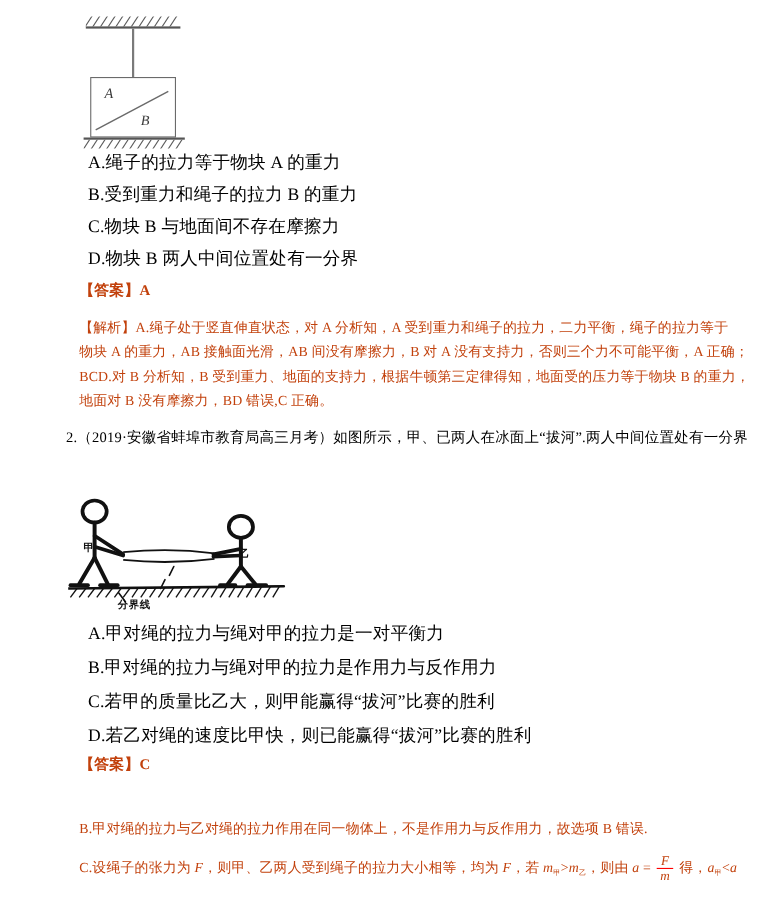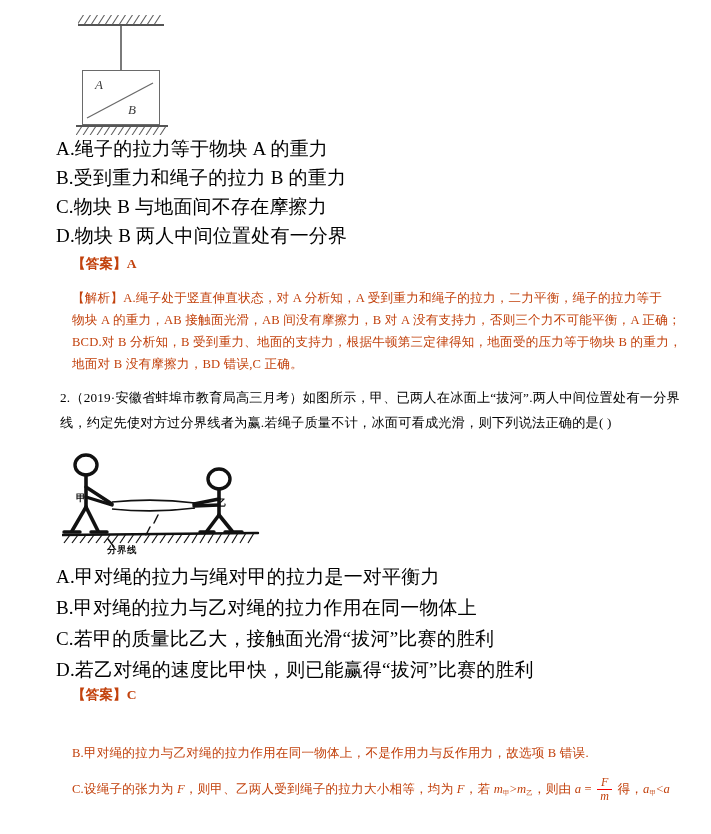--- a/index.html
+++ b/index.html
@@ -24,22 +24,22 @@
 
   
   .line {
     position: absolute;
     font-size: 13.5px;
     line-height: 16px;
     letter-spacing: 0.2px;
     white-space: nowrap;
   }
   .opt {
-    left: 56px;
-    font-size: 19px;
+    left: 80px;
+    font-size: 16px;
   }
   .red {
     color: #c2410c;
   }
   .bold {
     font-weight: bold;
   }
   .qhead {
     left: 60px;
     font-size: 13.2px;
@@ -241,21 +241,20 @@
   <div class="line red bold" style="left:72px; top:256px">
     <span>【答案】</span><span>A</span>
   </div>
 
   <div class="line red body-text" style="top:291px">【解析】A.绳子处于竖直伸直状态，对 A 分析知，A 受到重力和绳子的拉力，二力平衡，绳子的拉力等于</div>
   <div class="line red body-text" style="top:335px">BCD.对 B 分析知，B 受到重力、地面的支持力，根据牛顿第三定律得知，地面受的压力等于物块 B 的重力，</div>
   <div class="line red body-text" style="top:313px">物块 A 的重力，AB 接触面光滑，AB 间没有摩擦力，B 对 A 没有支持力，否则三个力不可能平衡，A 正确；</div>
   <div class="line red body-text" style="top:357px">地面对 B 没有摩擦力，BD 错误,C 正确。</div>
 
   <div class="line qhead" style="top:390px">2.（2019·安徽省蚌埠市教育局高三月考）如图所示，甲、已两人在冰面上“拔河”.两人中间位置处有一分界</div>
-  <div class="line qhead" style="top:415px">线，约定先使对方过分界线者为赢.若绳子质量不计，冰面可看成光滑，则下列说法正确的是(          )</div>
 
   <div id="figure-two">
     <svg width="262" height="116" viewBox="0 0 262 116">
       <g stroke="#111" fill="none" stroke-linecap="round" stroke-width="3.2">
 
         <line x1="0" y1="88" x2="196" y2="86" stroke-width="2.4"></line>
       </g>
 
       <g stroke="#111" stroke-width="1.2">
         <line x1="2" y1="96" x2="8" y2="88"></line>
@@ -319,22 +318,22 @@
         <line x1="88" y1="80" x2="84" y2="88"></line>
         <line x1="52" y1="100" x2="46" y2="92"></line>
       </g>
     </svg>
     <span class="fig2-label lbl-jia">甲</span>
     <span class="fig2-label lbl-yi">乙</span>
     <span class="fig2-label lbl-fenjiexian">分界线</span>
   </div>
 
   <div class="line opt" style="top:569px">A.甲对绳的拉力与绳对甲的拉力是一对平衡力</div>
-  <div class="line opt" style="top:600px">B.甲对绳的拉力与乙对绳的拉力作用在同一物体上</div>
-  <div class="line opt" style="top:631px">C.若甲的质量比乙大，接触面光滑“拔河”比赛的胜利</div>
+  <div class="line opt" style="top:600px">B.甲对绳的拉力与绳对甲的拉力是作用力与反作用力</div>
+  <div class="line opt" style="top:631px">C.若甲的质量比乙大，则甲能赢得“拔河”比赛的胜利</div>
   <div class="line opt" style="top:662px">D.若乙对绳的速度比甲快，则已能赢得“拔河”比赛的胜利</div>
 
   <div class="line red bold" style="left:72px; top:687px">
     <span>【答案】</span><span>C</span>
   </div>
 
   <div class="line red body-text" style="top:746px">B.甲对绳的拉力与乙对绳的拉力作用在同一物体上，不是作用力与反作用力，故选项 B 错误.</div>
 
   <div class="line red body-text" style="top:776px">
     <span>C.设绳子的张力为</span>

